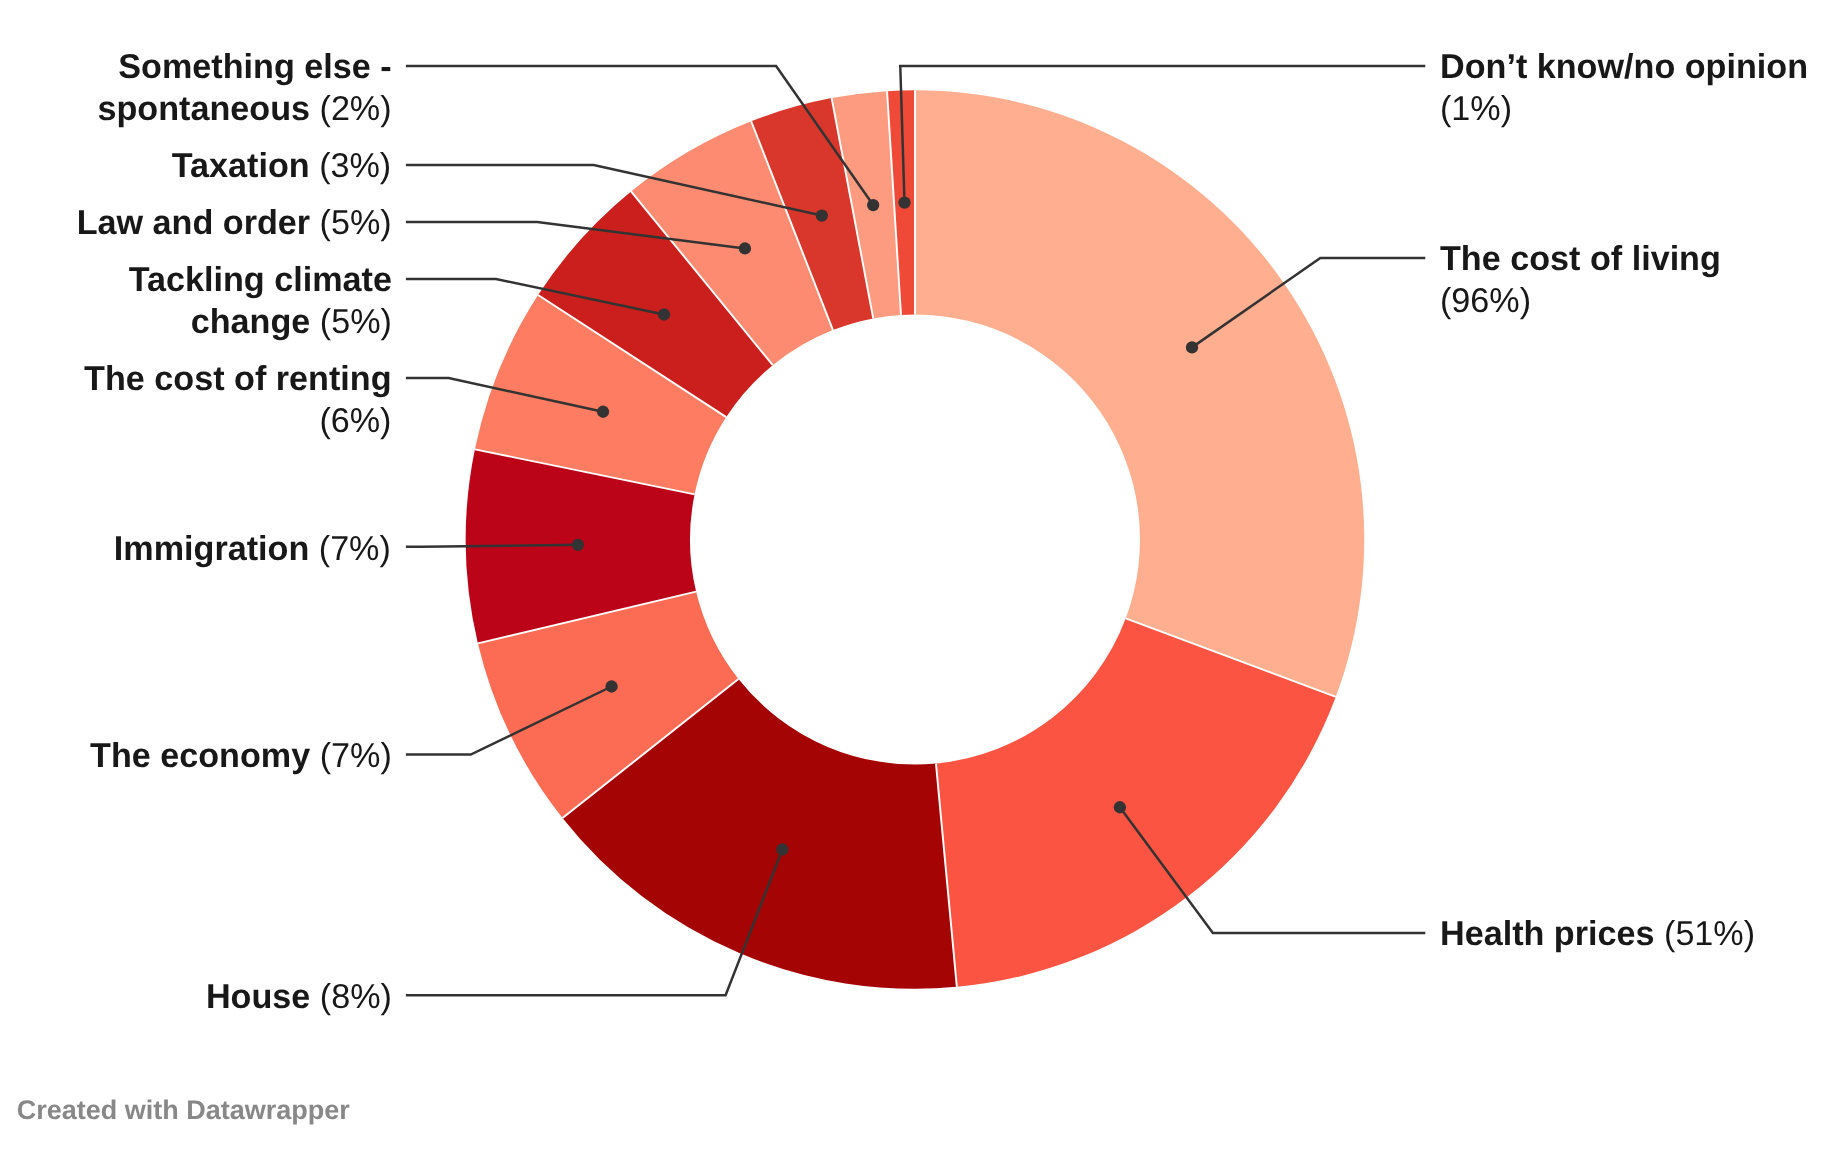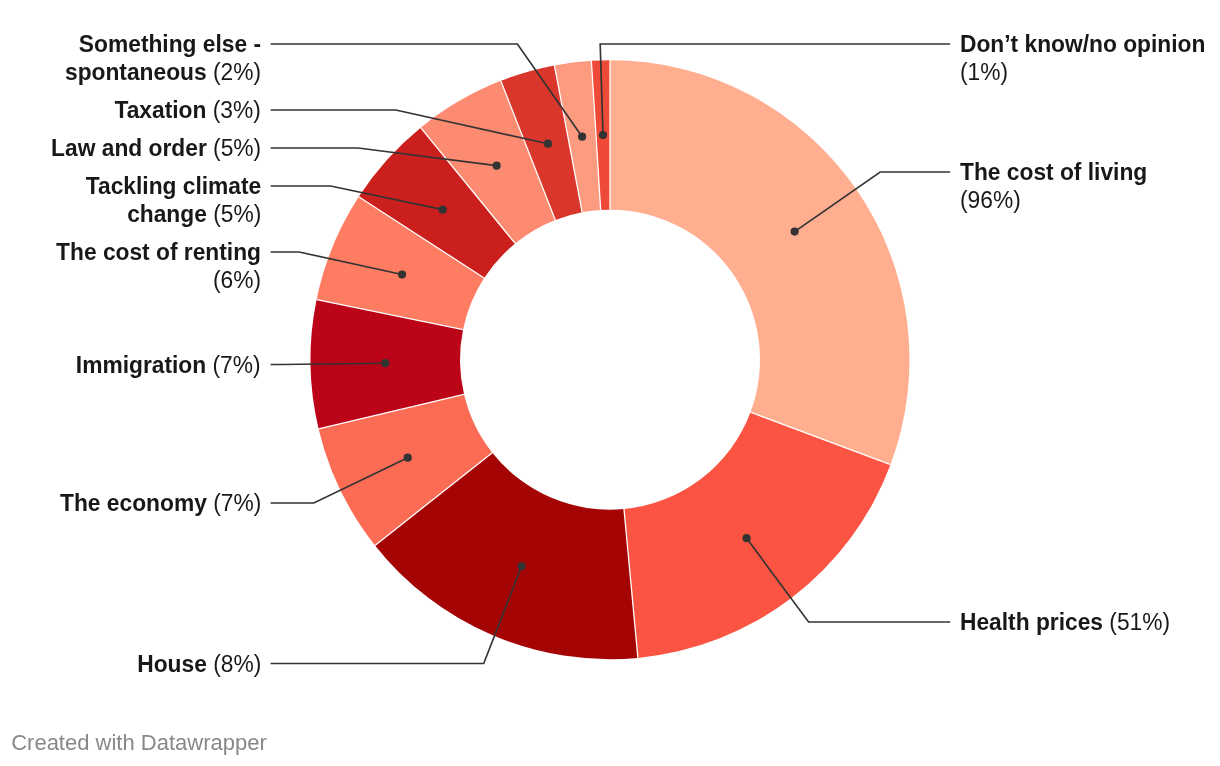--- a/index.html
+++ b/index.html
@@ -10,21 +10,21 @@
   svg#chart{position:absolute;left:0;top:0;width:1220px;height:766px;display:block;}
   .slice{stroke:none;}
   .divider{stroke:#ffffff;stroke-width:1.28;fill:none;stroke-linecap:butt;}
   .conn{fill:none;stroke:#333333;stroke-width:1.65;stroke-linecap:butt;stroke-linejoin:miter;}
   .dot{fill:#333333;}
   .lbl{position:absolute;font-size:23px;line-height:28px;color:#181818;white-space:nowrap;}
   .lbl .b{font-weight:700;}
   .lbl .n{font-weight:400;}
   .lbl.left{text-align:right;transform:scaleX(0.99) translateZ(0);transform-origin:100% 50%;}
   .lbl.right{text-align:left;transform:scaleX(0.99) translateZ(0);transform-origin:0% 50%;}
-  #footer{position:absolute;font-size:22px;color:#888888;font-weight:400;transform:translateZ(0);}
+  #footer{position:absolute;font-size:18px;color:#888888;font-weight:700;transform:translateZ(0);}
 </style>
 </head>
 <body>
 
 <div id="stage">
   <svg id="chart" viewBox="0 0 1220 766">
     <g id="slices">
         <path d="M610 60.2A299.5 299.5 0 0 1 890.54 464.56L750.51 412.22A150 150 0 0 0 610 209.7Z" fill="#ffae8f" class="slice"></path>
         <path d="M890.54 464.56A299.5 299.5 0 0 1 637.91 657.9L623.98 509.05A150 150 0 0 0 750.51 412.22Z" fill="#fb5442" class="slice"></path>
         <path d="M637.91 657.9A299.5 299.5 0 0 1 375.01 545.39L492.31 452.7A150 150 0 0 0 623.98 509.05Z" fill="#a50404" class="slice"></path>

